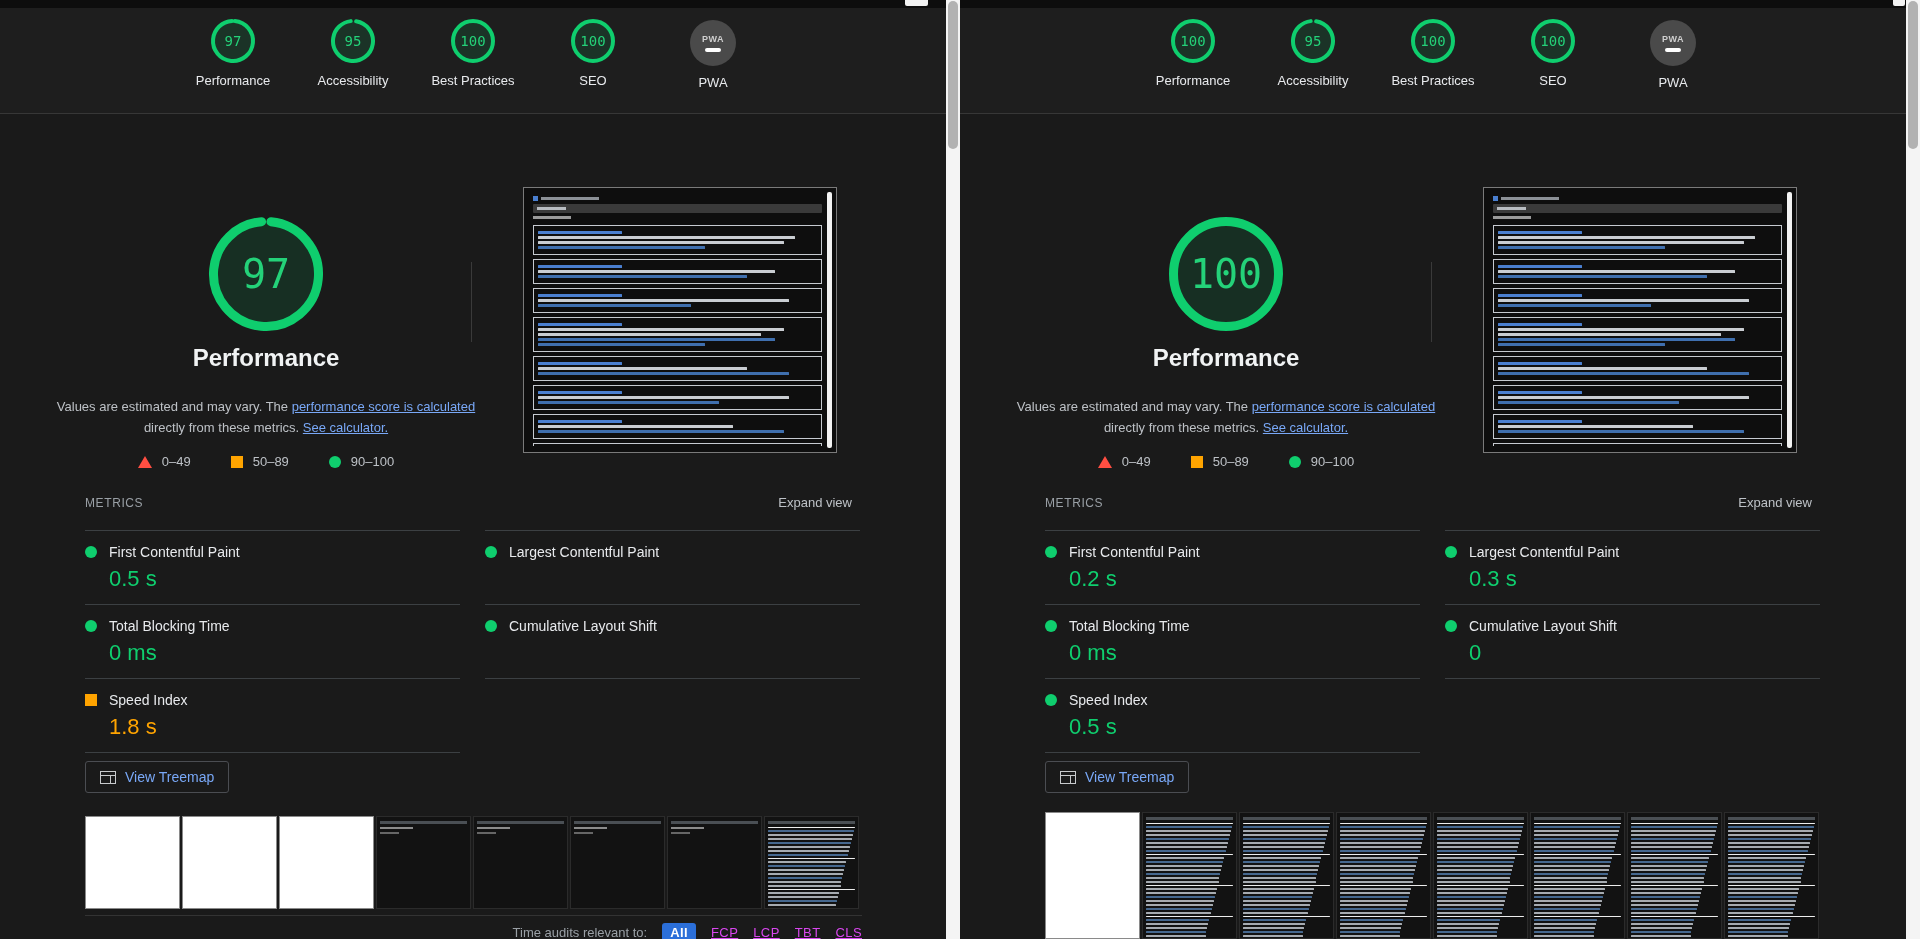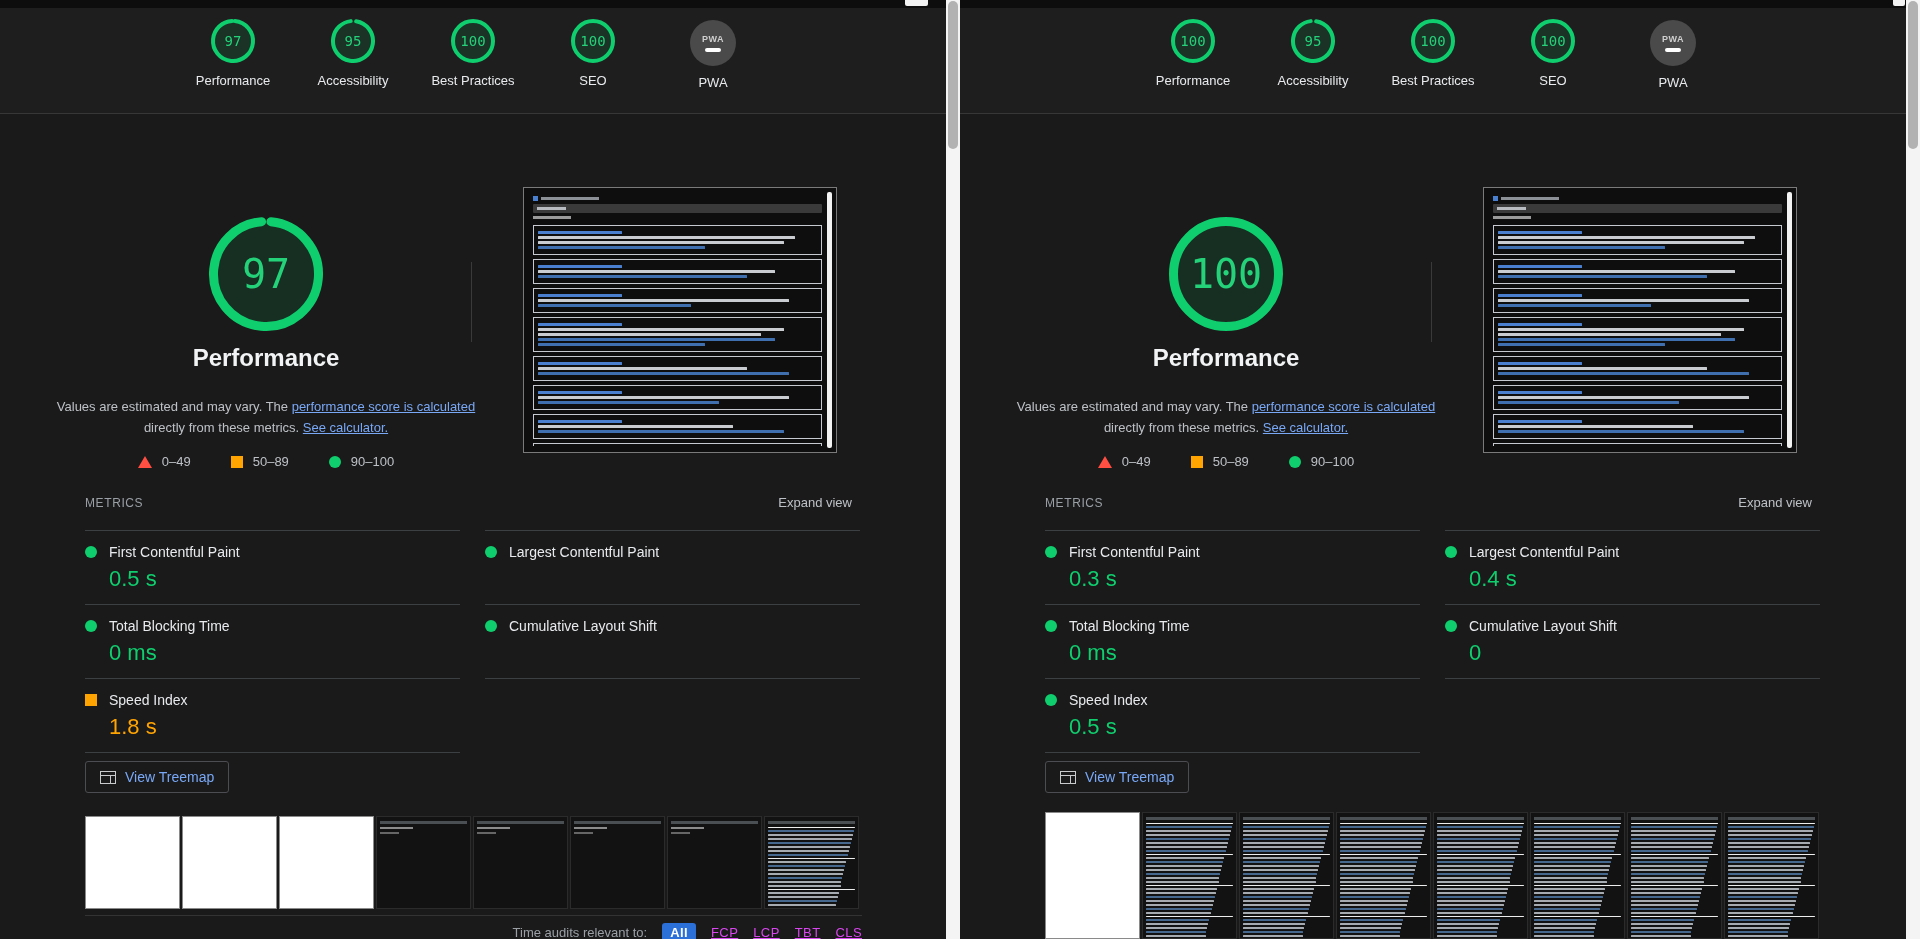--- a/index.html
+++ b/index.html
@@ -449,44 +449,44 @@
   </div>
 
   <div class="metrics-title">METRICS</div>
   <a class="expand">Expand view</a>
   <div class="mcol mcol1">
       <div class="metric pass">
         <div class="mrow">
           <span class="micon"></span>
           <span class="mlabel">First Contentful Paint</span>
         </div>
+        <div class="mval">0.2 s</div>
+      </div>
+      <div class="metric pass">
+        <div class="mrow">
+          <span class="micon"></span>
+          <span class="mlabel">Total Blocking Time</span>
+        </div>
+        <div class="mval">0 ms</div>
+      </div>
+      <div class="metric pass">
+        <div class="mrow">
+          <span class="micon"></span>
+          <span class="mlabel">Speed Index</span>
+        </div>
+        <div class="mval">0.5 s</div>
+      </div>
+    </div>
+  <div class="mcol mcol2">
+      <div class="metric pass">
+        <div class="mrow">
+          <span class="micon"></span>
+          <span class="mlabel">Largest Contentful Paint</span>
+        </div>
         <div class="mval">0.3 s</div>
-      </div>
-      <div class="metric pass">
-        <div class="mrow">
-          <span class="micon"></span>
-          <span class="mlabel">Total Blocking Time</span>
-        </div>
-        <div class="mval">0 ms</div>
-      </div>
-      <div class="metric pass">
-        <div class="mrow">
-          <span class="micon"></span>
-          <span class="mlabel">Speed Index</span>
-        </div>
-        <div class="mval">0.5 s</div>
-      </div>
-    </div>
-  <div class="mcol mcol2">
-      <div class="metric pass">
-        <div class="mrow">
-          <span class="micon"></span>
-          <span class="mlabel">Largest Contentful Paint</span>
-        </div>
-        <div class="mval">0.4 s</div>
       </div>
       <div class="metric pass">
         <div class="mrow">
           <span class="micon"></span>
           <span class="mlabel">Cumulative Layout Shift</span>
         </div>
         <div class="mval">0</div>
       </div>
     </div>
 

